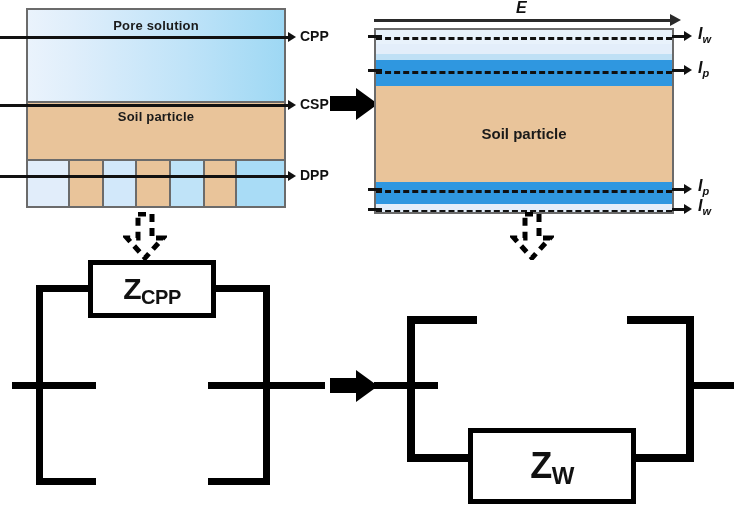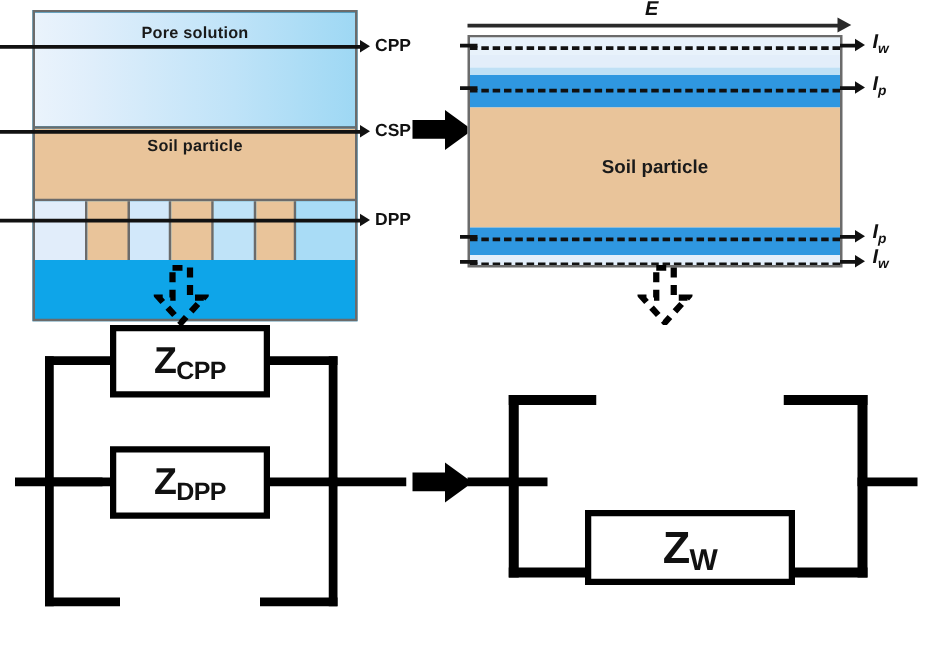--- a/index.html
+++ b/index.html
@@ -17,24 +17,24 @@
     background: #ffffff;
     overflow: hidden;
   }
 
   
   .abs { position: absolute; }
 
   
   #panel-left {
     left: 26px; top: 8px;
-    width: 260px; height: 249px;
+    width: 260px; height: 200px;
     border: 2px solid #6b6b6b;
     box-sizing: border-box;
-    background: #0ea5e9;
+    background: #22c55e;
     overflow: hidden;
   }
   .pl-band { position: absolute; left: 0; width: 100%; }
   .band-pore {
     top: 0; height: 93px;
     background: linear-gradient(to right, #eaf3fc 0%, #dfeefb 18%, #bfe3f8 62%, #9ed8f4 100%);
     border-bottom: 2px solid #6b6b6b;
     box-sizing: border-box;
   }
   .band-soil {
@@ -319,36 +319,33 @@
   <div class="wire" style="left:36px; top:382px; width:60px; height:7px;"></div>
   <div class="wire" style="left:208px; top:382px; width:62px; height:7px;"></div>
 
   <div class="wire" style="left:36px; top:478px; width:60px; height:7px;"></div>
   <div class="wire" style="left:208px; top:478px; width:62px; height:7px;"></div>
 
   <div class="zbox" style="left:88px; top:260px; width:128px; height:58px;">
     <span class="zlabel"><span>Z</span><sub>CPP</sub></span>
   </div>
 
-  <div class="zbox" style="left:88px; top:357px; width:128px; height:58px;">
-    <span class="zlabel"><span>Z</span><sub>DPP</sub></span>
-  </div>
 
 
   <div class="big-arrow-shaft" style="left:330px; top:378px; width:26px; height:15px;"></div>
   <div class="big-arrow-head" style="left:356px; top:370px;"></div>
 
   <div class="wire" style="left:374px; top:382px; width:64px; height:7px;"></div>
   <div class="wire" style="left:407px; top:316px; width:8px; height:146px;"></div>
   <div class="wire" style="left:686px; top:316px; width:8px; height:146px;"></div>
   <div class="wire" style="left:686px; top:382px; width:48px; height:7px;"></div>
 
   <div class="wire" style="left:407px; top:316px; width:70px; height:8px;"></div>
   <div class="wire" style="left:627px; top:316px; width:67px; height:8px;"></div>
   <div class="wire" style="left:407px; top:454px; width:70px; height:8px;"></div>
   <div class="wire" style="left:627px; top:454px; width:67px; height:8px;"></div>
 
 
-  <div class="zbox" style="left:468px; top:408px; width:168px; height:60px;align-items:center;">
+  <div class="zbox" style="left:468px; top:428px; width:168px; height:76px;align-items:center;">
     <span class="zlabel big"><span>Z</span><sub>W</sub></span>
   </div>
 
 </div>
 
 </body></html>

